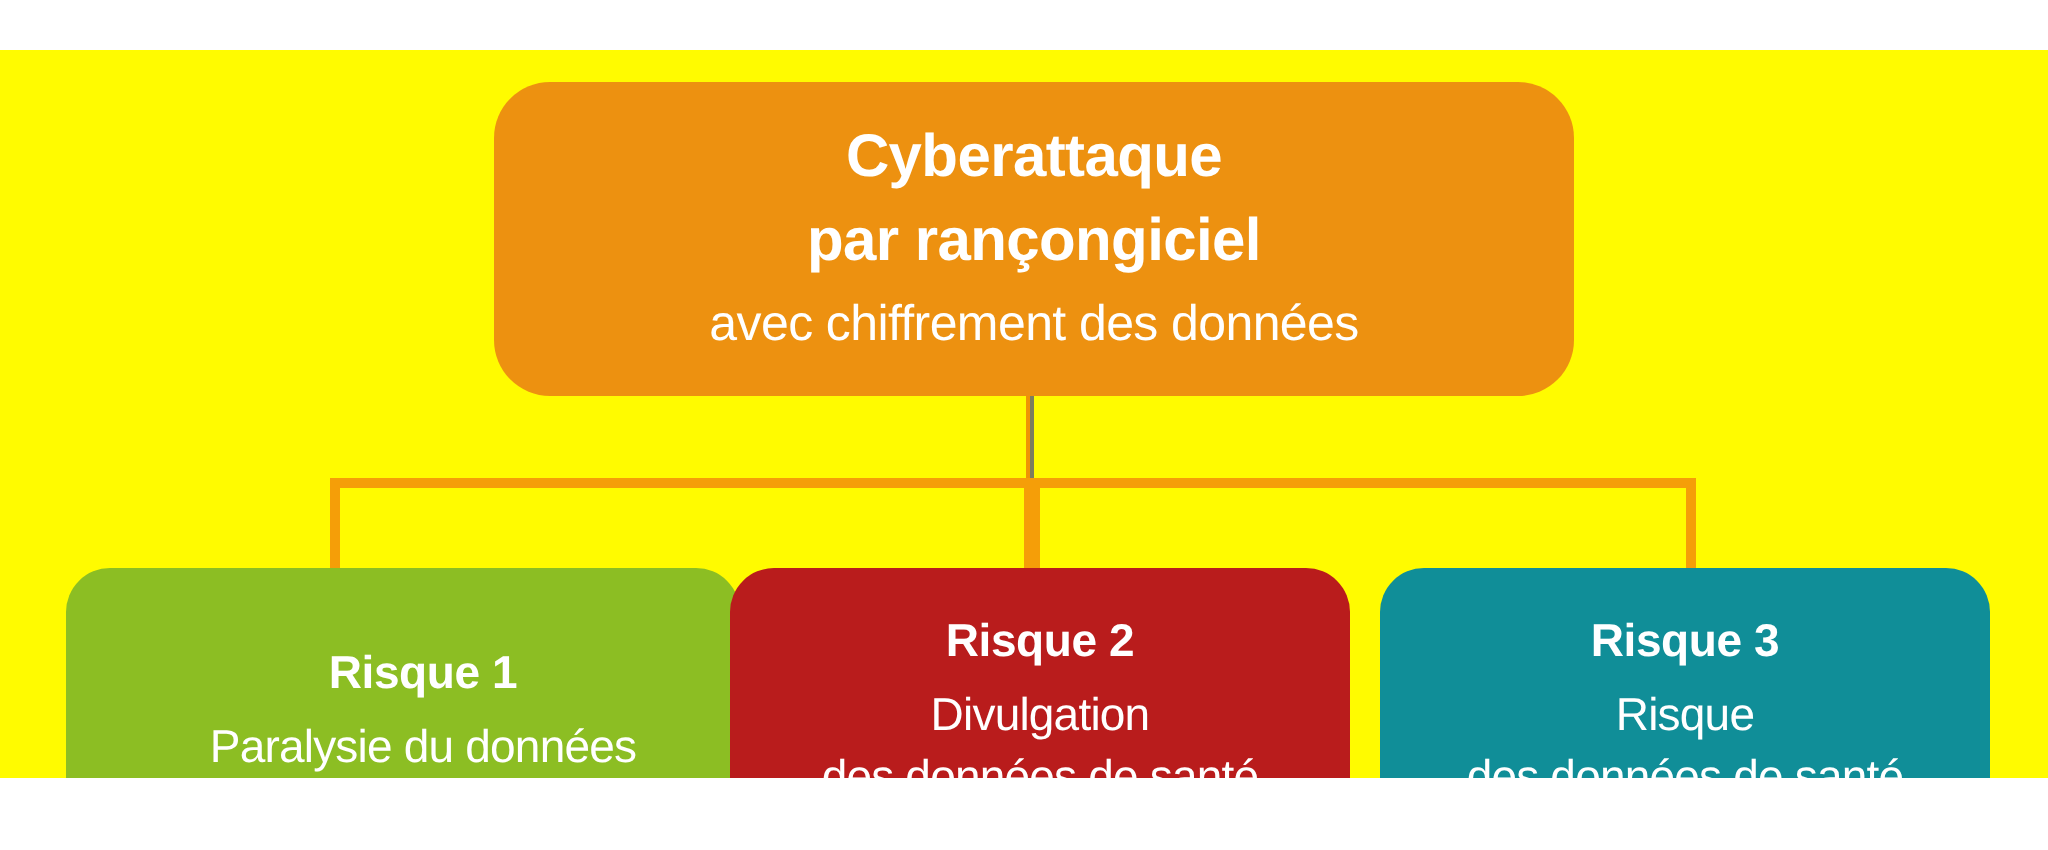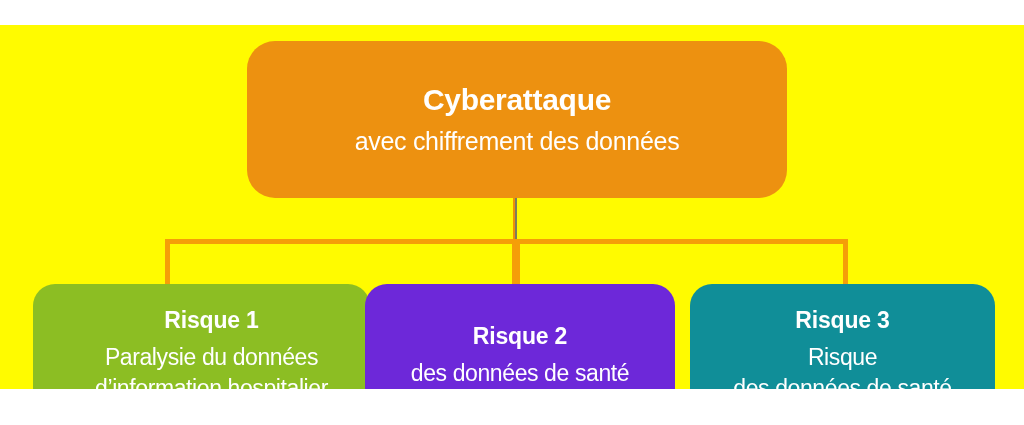--- a/index.html
+++ b/index.html
@@ -71,37 +71,38 @@
   .drop-middle { left: 512px; top: 214px; width: 8px;   height: 46px; }
   .drop-right  { left: 843px; top: 214px; width: 5px;   height: 46px; }
 </style>
 </head>
 <body>
 
 <div class="canvas" style="background-color: rgb(255, 251, 0);">
 
   <div class="node root-box" style="background-color: rgb(237, 145, 16);">
     <div class="title-line">Cyberattaque</div>
+    <div class="title-line">par rançongiciel</div>
     <div class="subtitle-line">avec chiffrement des données</div>
   </div>
 
   <div class="connector stem-top" style="background: linear-gradient(90deg, rgb(239, 147, 5) 0px, rgb(239, 147, 5) 50%, rgb(125, 125, 94) 50%, rgb(125, 125, 94) 100%);"></div>
   <div class="connector h-bar" style="background-color: rgb(245, 158, 8);"></div>
   <div class="connector drop-left" style="background-color: rgb(245, 158, 8);"></div>
   <div class="connector drop-middle" style="background-color: rgb(245, 158, 8);"></div>
   <div class="connector drop-right" style="background-color: rgb(245, 158, 8);"></div>
 
   <div class="node risk-box risk-1" style="background-color: rgb(140, 190, 35); padding-left: 20px;">
     <div class="risk-title">Risque 1</div>
     <div class="risk-line">Paralysie du données</div>
-    <div class="risk-line">d’information hospitalier</div>
   </div>
 
-  <div class="node risk-box risk-2" style="background-color: #6d28d9;">
+  <div class="node risk-box risk-2" style="background-color: #b91c1c;">
     <div class="risk-title">Risque 2</div>
+    <div class="risk-line">Divulgation</div>
     <div class="risk-line">des données de santé</div>
   </div>
 
   <div class="node risk-box risk-3" style="background-color: rgb(16, 142, 152);">
     <div class="risk-title">Risque 3</div>
     <div class="risk-line">Risque</div>
     <div class="risk-line">des données de santé</div>
   </div>
 
 </div>

